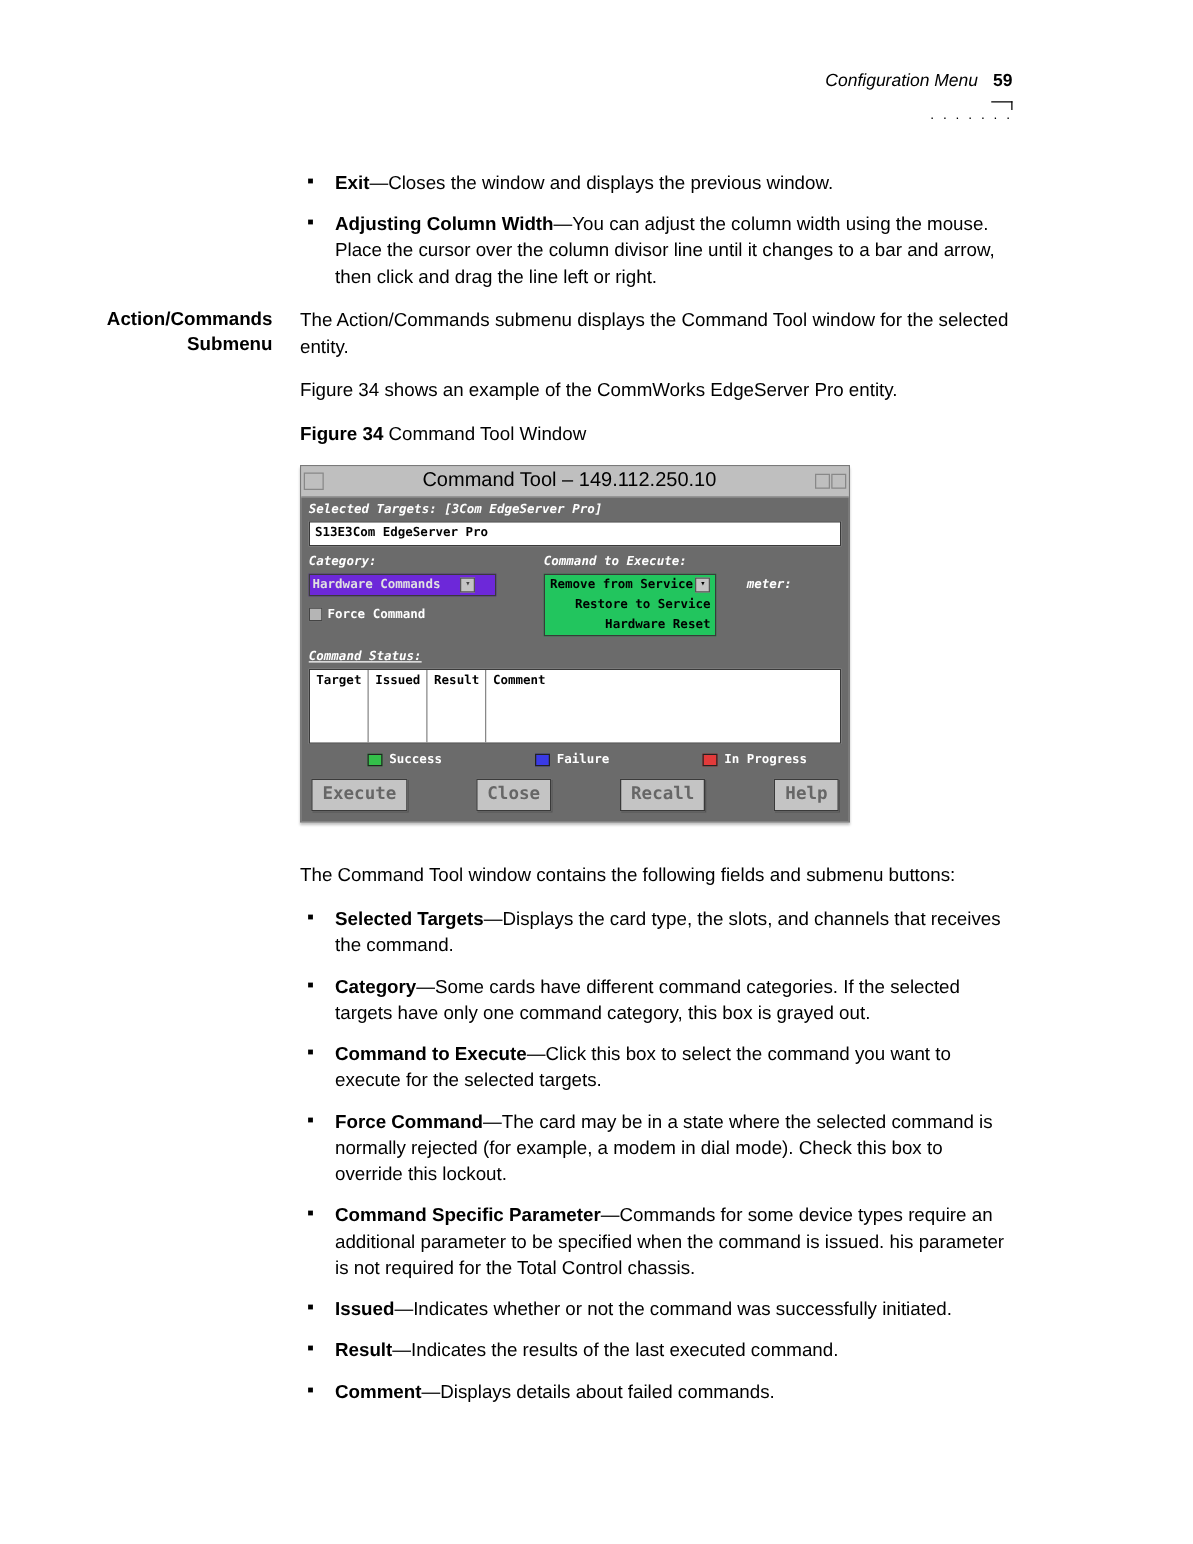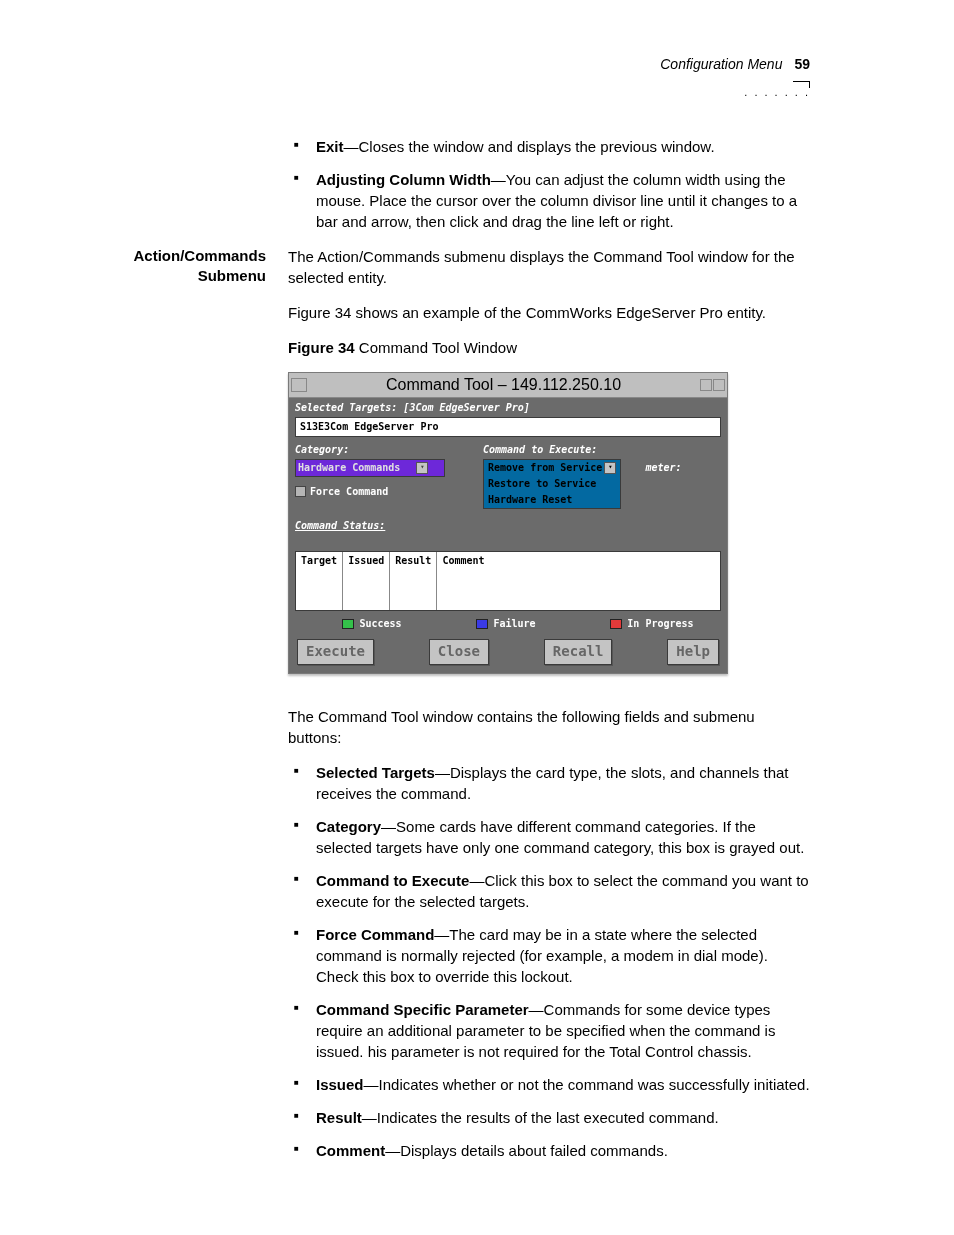--- a/index.html
+++ b/index.html
@@ -8,21 +8,21 @@
     background: #fff;
     font-family: Arial, Helvetica, sans-serif;
     color: #000;
     font-size: 15px;
     line-height: 1.4;
   }
   .page {
     width: 870px;
     height: 1235px;
     box-sizing: border-box;
-    padding: 55px 60px 60px 76px;
+    padding: 55px 60px 60px 28px;
     position: relative;
   }
   .header {
     display: flex;
     justify-content: flex-end;
     align-items: baseline;
     gap: 12px;
     font-size: 14px;
     margin-bottom: 6px;
   }
@@ -163,41 +163,42 @@
   .checkbox-row {
     display: flex; align-items: center; gap: 4px;
     margin-top: 8px; font-weight: bold; color: #fff;
   }
   .checkbox-row .box {
     width: 9px; height: 9px;
     border: 1px solid #444;
     background: #b5b5b5;
   }
   .dropdown-list {
-    background: #0369a1;
-    color: #000;
-    border: 1px solid #3a3a3a;
-    font-weight: bold;
-    font-size: 10px;
+    background: #22c55e;
+    color: #000;
+    border: 1px solid #3a3a3a;
+    font-weight: bold;
+    font-size: 10px;
+    text-align: right;
   }
   .dropdown-list div {
     padding: 1px 4px;
     white-space: nowrap;
   }
   .dropdown-list .selected {
     display: flex; align-items: center; gap: 2px;
   }
   .meter-lbl {
     font-style: italic; font-weight: bold;
     position: absolute; margin-left: 12px; margin-top: 18px;
     font-size: 10px;
   }
   .status-label {
     font-style: italic; font-weight: bold;
-    margin: 10px 0 18px 0;
+    margin: 10px 0 2px 0;
     text-decoration: underline;
     font-size: 10px;
   }
   .table-white {
     background: #fff;
     color: #000;
     border: 1px solid #3a3a3a;
     height: 58px;
     display: flex;
     font-weight: bold;

